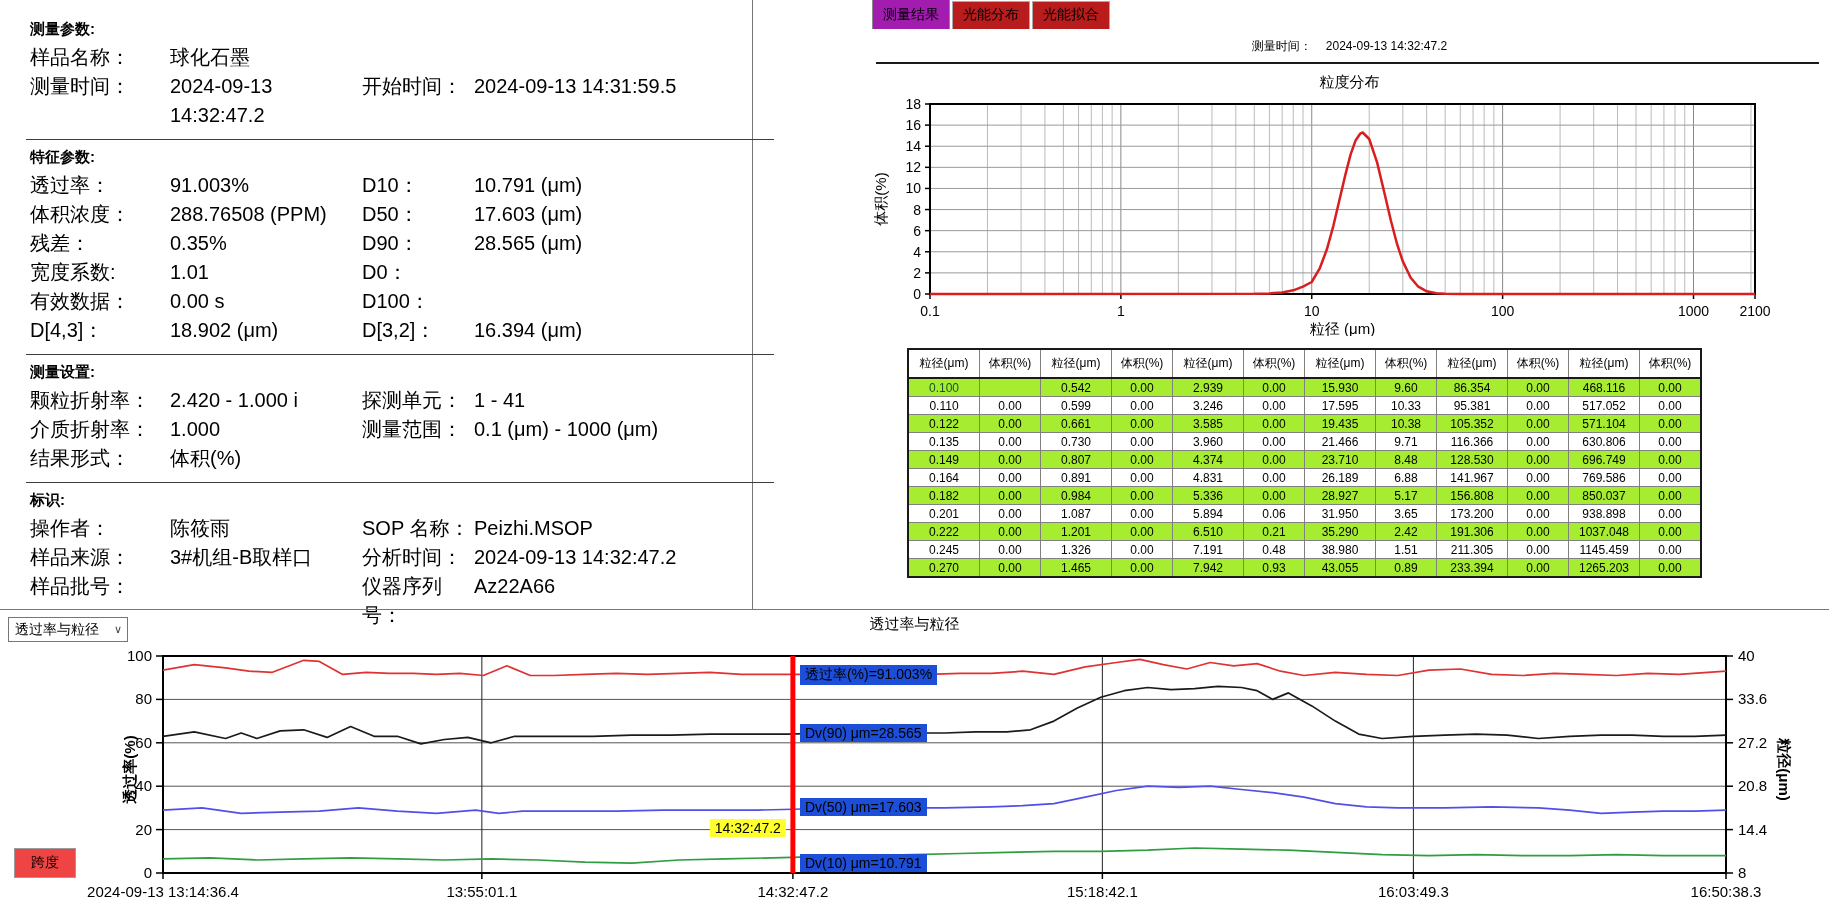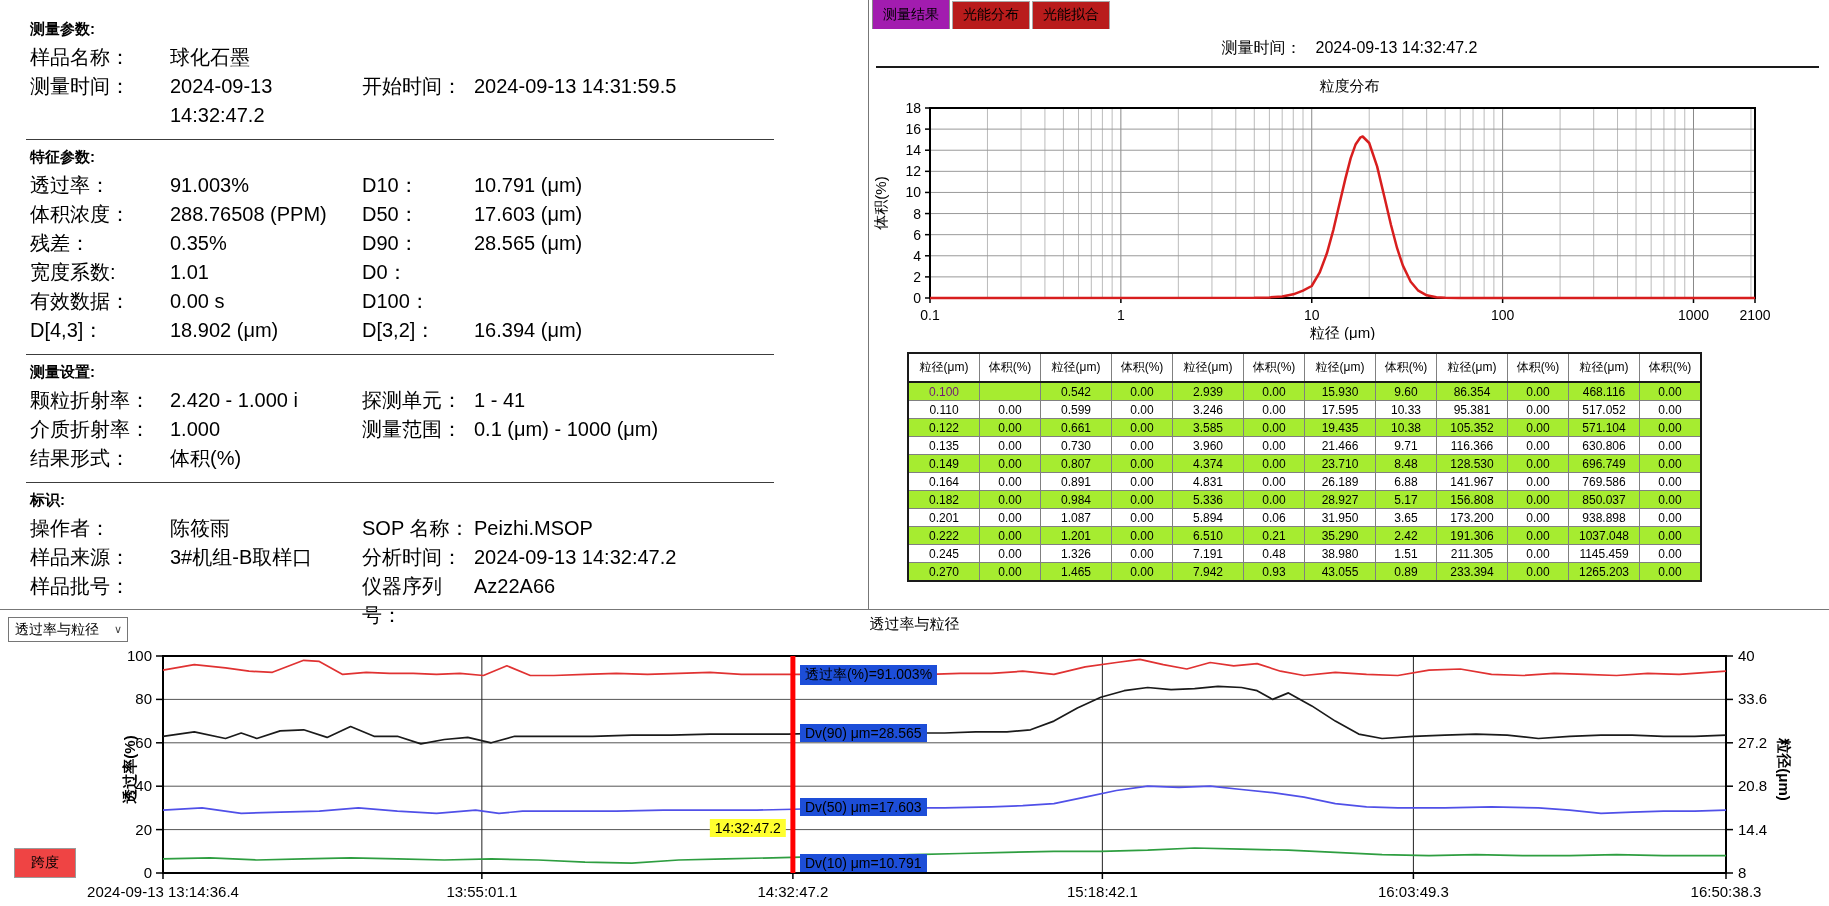--- a/index.html
+++ b/index.html
@@ -1,43 +1,43 @@
 <!DOCTYPE html>
 <html><head>
 <meta charset="utf-8">
 <style>
   html,body{margin:0;padding:0;background:#fff;}
   body{width:1829px;height:906px;position:relative;overflow:hidden;
        font-family:"Liberation Sans","DejaVu Sans",sans-serif;color:#000;}
   .top{position:absolute;left:0;top:0;width:1829px;height:609px;}
-  .left-panel{position:absolute;left:0;top:0;width:869px;height:609px;
+  .left-panel{position:absolute;left:0;top:0;width:753px;height:609px;
               border-right:1px solid #777;box-sizing:border-box;padding:12px 0 0 30px;}
   .section-heading{font-weight:bold;font-size:15px;margin:8px 0 4px 0;}
   .prow{display:grid;grid-template-columns:140px 192px 112px auto;font-size:20px;
         line-height:29px;align-items:baseline;}
   .sep-rule{border-top:1px solid #3c3c3c;width:748px;margin:9px 0 4px -4px;}
   .right-panel{position:absolute;left:870px;top:0;width:959px;height:609px;box-sizing:border-box;}
   .tabbar{display:flex;align-items:flex-end;height:29px;padding-left:2px;}
   .tab{font-size:14px;padding:4px 10px 5px 10px;background:#b91c1c;border:1px solid #a9a9a9;
        border-bottom:none;margin-right:2px;cursor:default;}
   .tab.active{background:#a21caf;padding-top:6px;border-color:#8a8a8a;}
-  .result-header{text-align:center;font-size:16px;padding:9px 0 7px 0;}
+  .result-header{text-align:center;font-size:12px;padding:9px 0 7px 0;}
   .result-header .hv{margin-left:14px;}
   .header-rule{border-top:2px solid #1a1a1a;margin:0 10px 0 6px;}
   .dist-title{text-align:center;font-size:15px;margin:9px 0 2px 0;}
   .dist-wrap{position:relative;}
   table.ptable{border-collapse:collapse;margin:12px 0 0 37px;font-size:12px;
                border:2px solid #1a1a1a;}
   table.ptable th{font-weight:normal;font-size:12px;border:1px solid #808080;
                   border-bottom:2px solid #1a1a1a;padding:5px 2px;background:#fff;}
   table.ptable td{border:1px solid #808080;text-align:center;padding:1px 2px;height:15px;}
   table.ptable td.c-size{width:66px;}
   table.ptable td.c-vol{width:56px;}
   table.ptable tr.green td{background:#a6ec30;}
-  table.ptable td.selected{background:#2b2bdc;color:#701a75;}
+  table.ptable td.selected{background:#2b2bdc;color:#14532d;}
   .bottom-panel{position:absolute;left:0;top:609px;width:1829px;height:297px;
                 border-top:1px solid #777;box-sizing:border-box;}
   .trend-select{position:absolute;left:8px;top:7px;width:120px;height:25px;background:#fff;
                 border:1px solid #767676;font-size:14px;display:flex;align-items:center;
                 justify-content:space-between;padding:0 5px 0 6px;box-sizing:border-box;z-index:3;}
   .trend-select .chev{font-size:11px;color:#444;}
   .trend-title{position:absolute;left:0;top:5px;width:100%;text-align:center;font-size:15px;z-index:1;}
   .axis-label-left{position:absolute;left:96px;top:150px;transform:rotate(-90deg);
                    transform-origin:center;font-size:15px;font-weight:bold;white-space:nowrap;z-index:2;}
   .axis-label-right{position:absolute;left:1752px;top:150px;transform:rotate(90deg);

